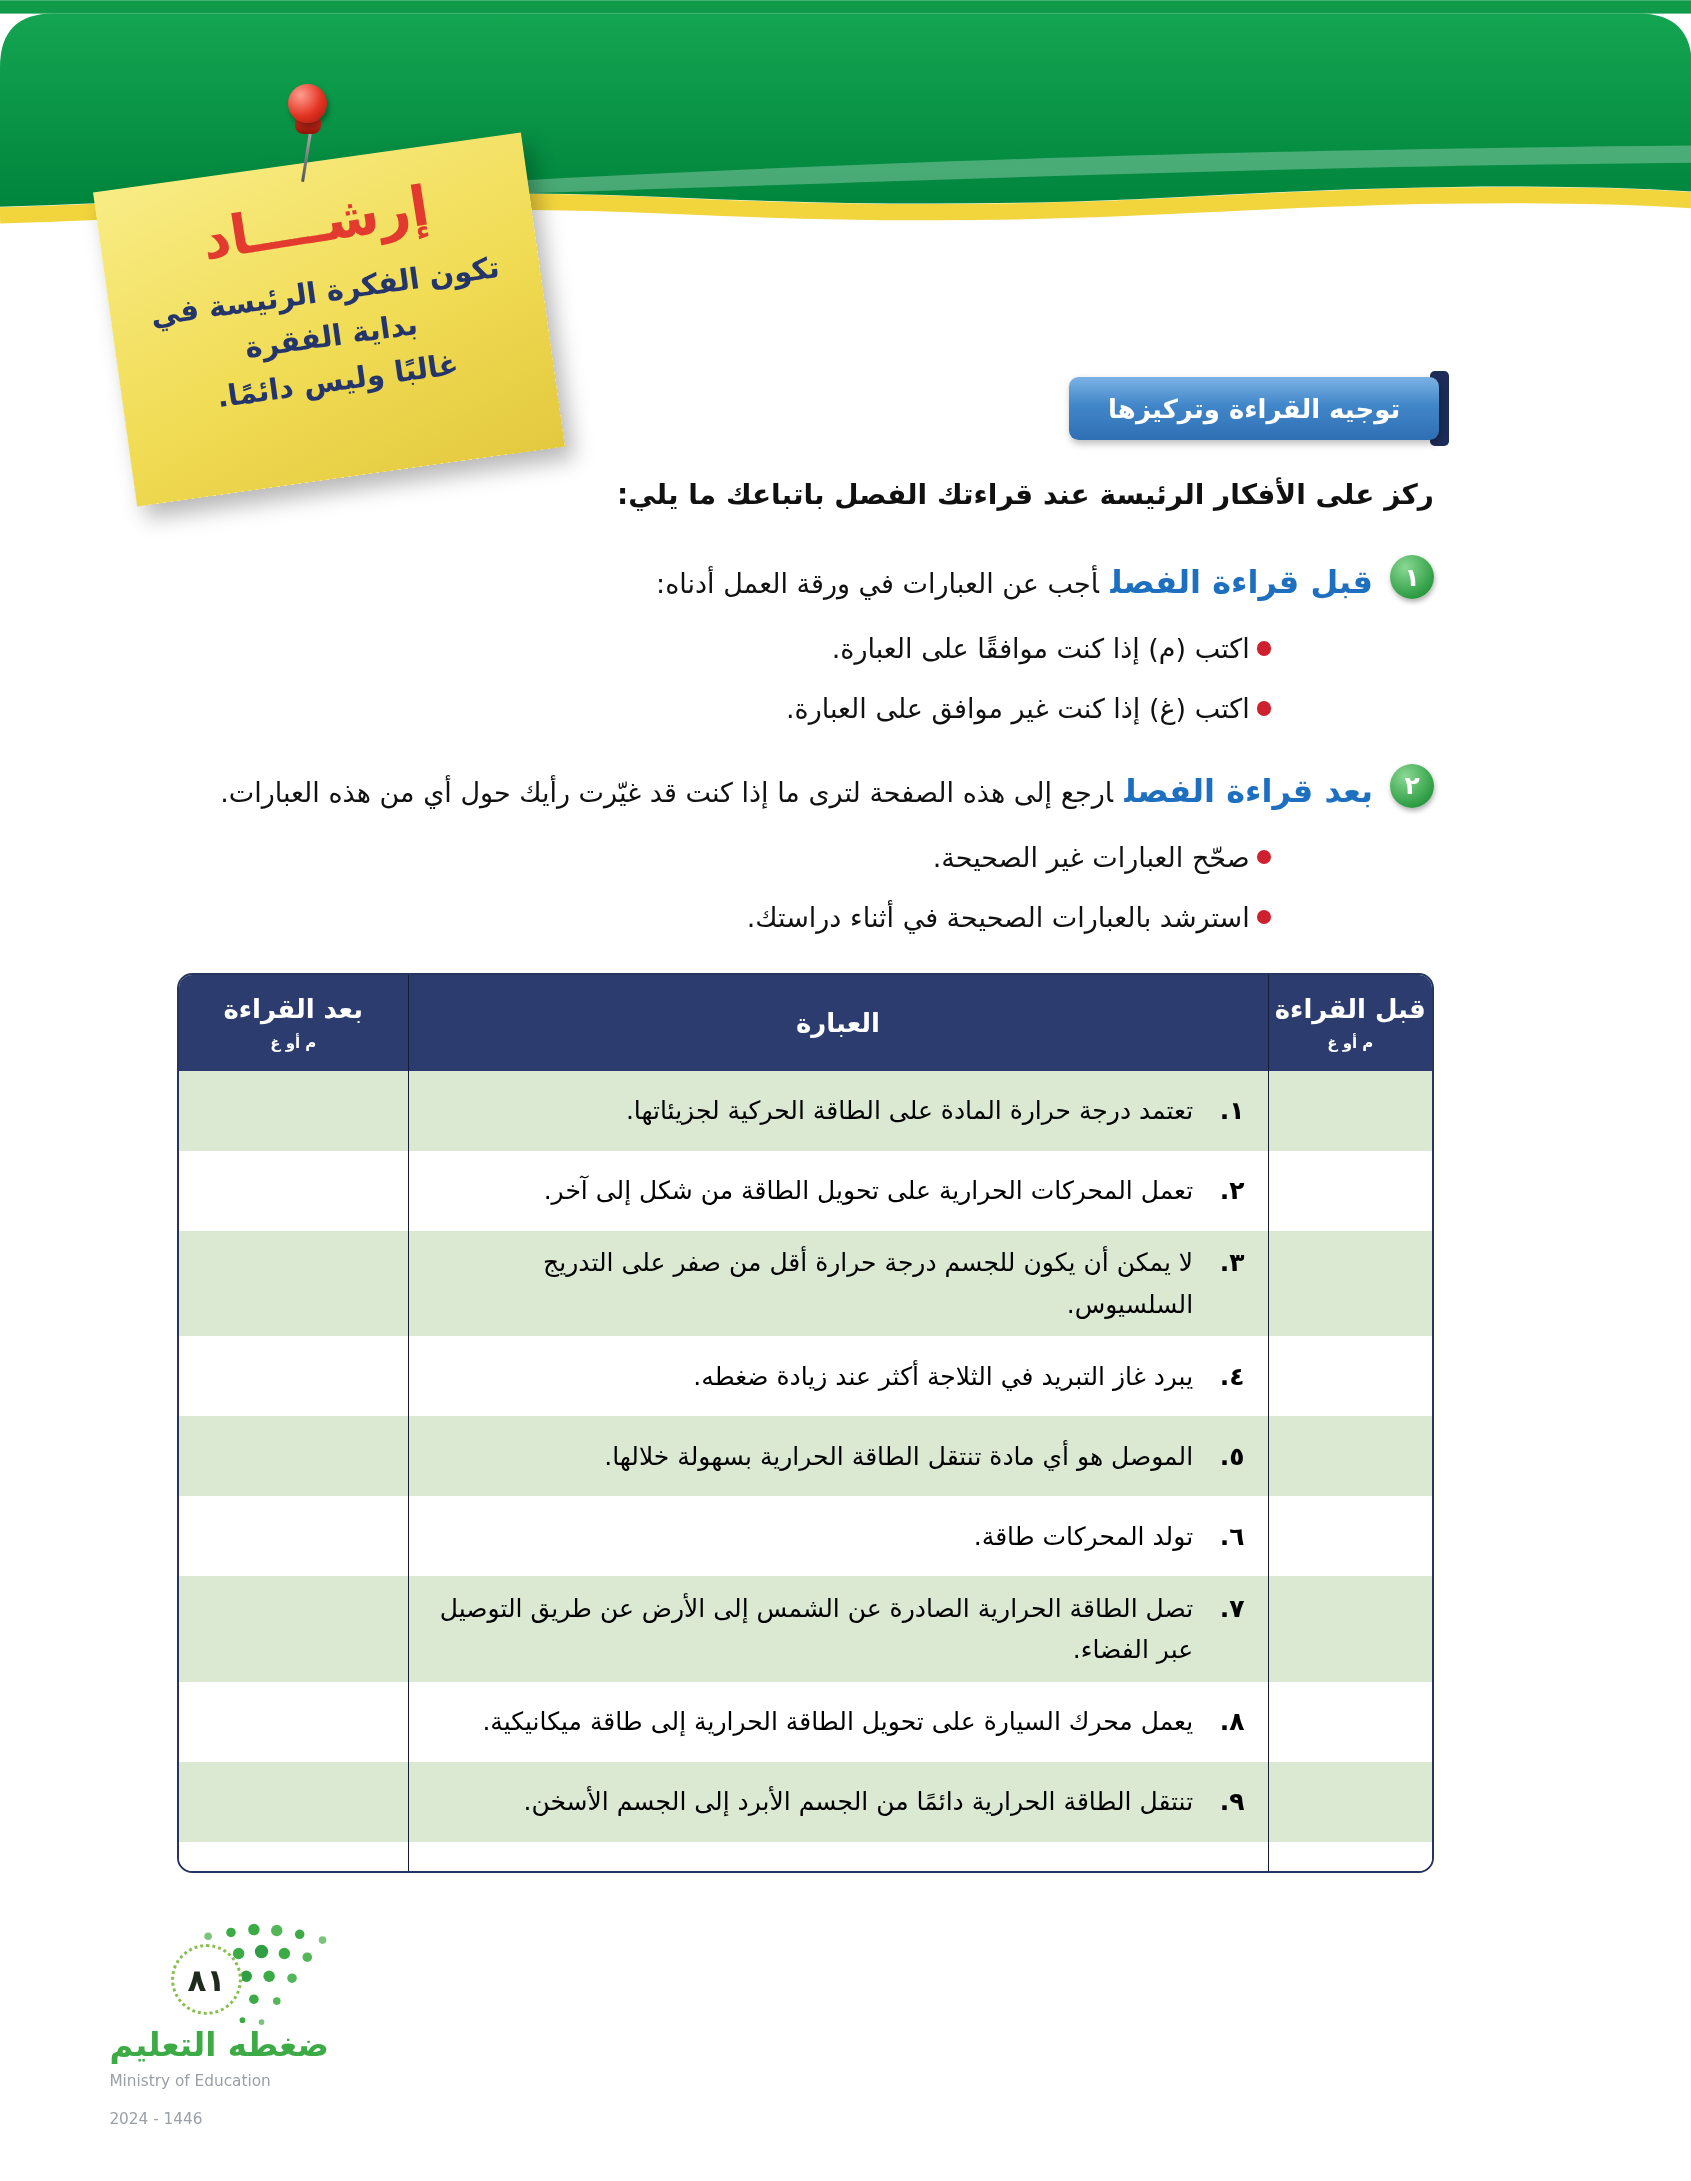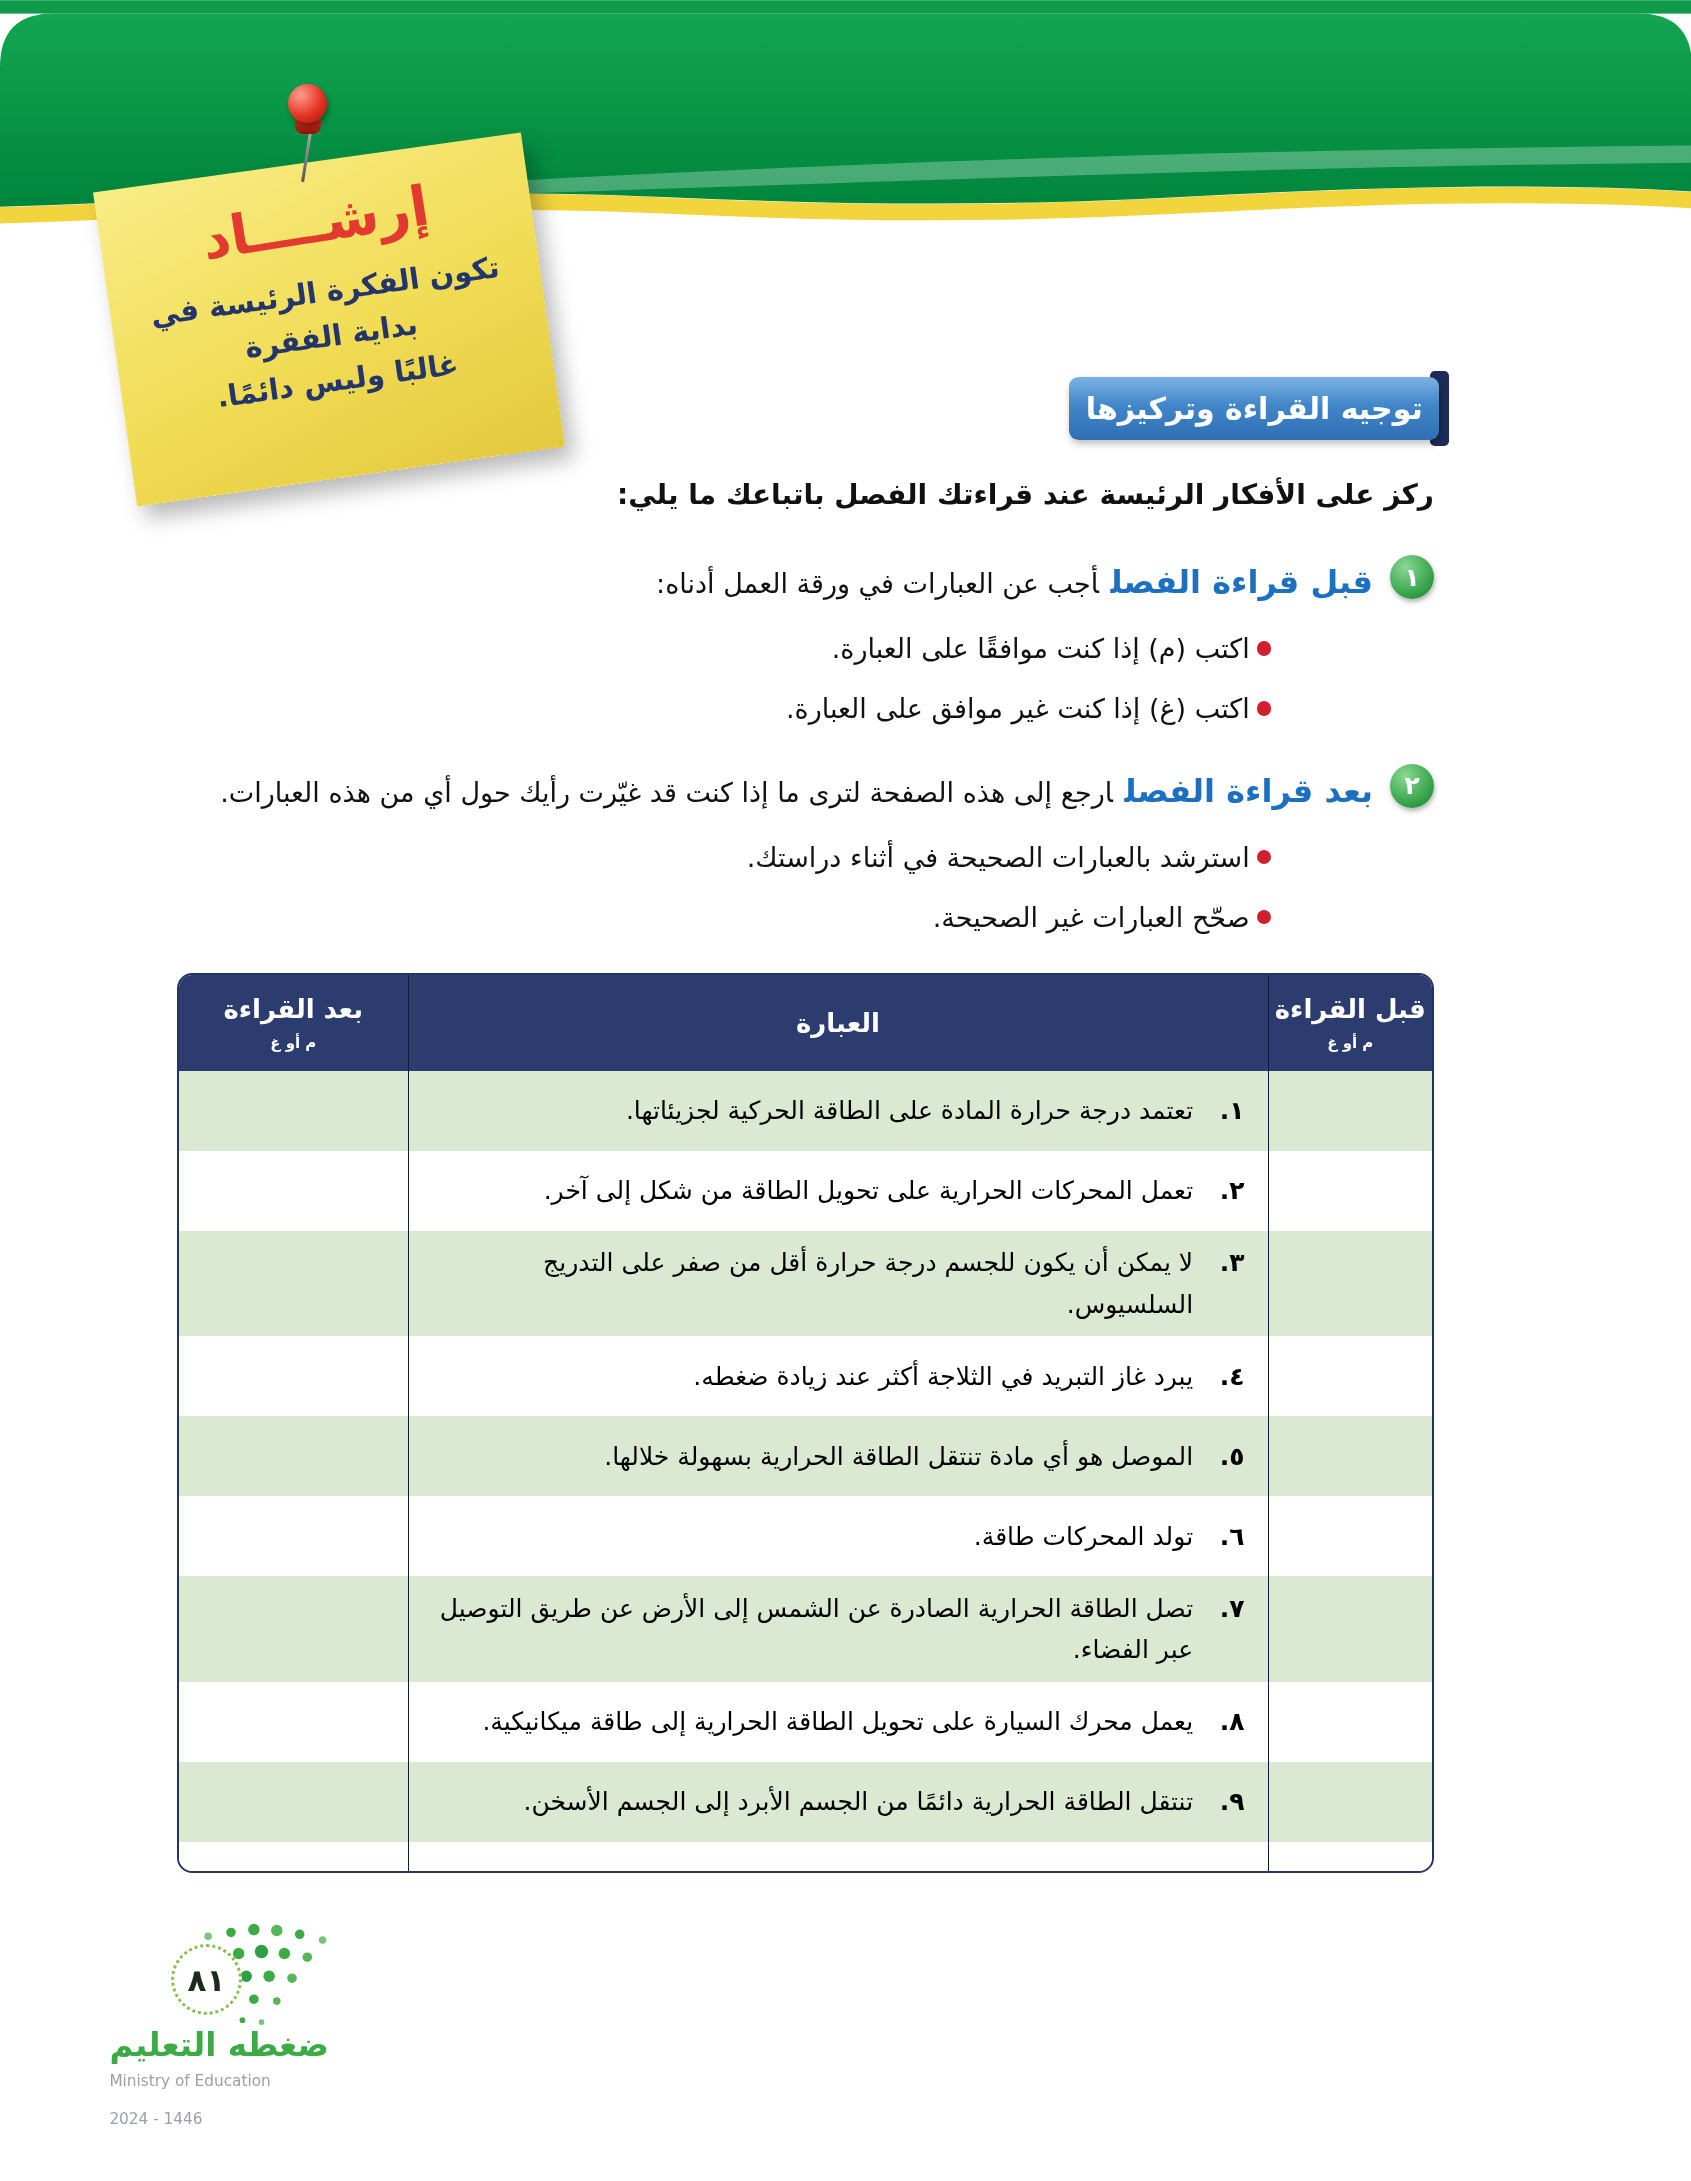--- a/index.html
+++ b/index.html
@@ -55,21 +55,21 @@
     position:absolute; right:0; top:-5.7px; width:19px; height:75px;
     background:#1e2c5a; border-radius:4.8px;
   }
   .focus-badge-face {
     position:absolute; top:0; bottom:0; left:0; right:9.6px;
     background:linear-gradient(180deg,#7cb2e4 0%, #4186c9 45%, #2f6fb4 100%);
     border-radius:9.6px;
     display:flex; align-items:center; justify-content:center;
     box-shadow:1.9px 3.8px 7.6px rgba(0,0,0,.25);
   }
-  .focus-badge-face span { color:#fff; font-size:30px; font-weight:bold; }
+  .focus-badge-face span { color:#fff; font-size:26px; font-weight:bold; }
 
   
   .content {
     position:absolute; top:478px; left:177px; right:258px; z-index:2;
     direction:rtl; text-align:right; color:#111;
   }
   .intro { font-size:28px; font-weight:bold; margin-bottom:44px; }
 
   .step { display:flex; align-items:flex-start; gap:17px; margin-bottom:27px; }
   .step-circle {
@@ -194,25 +194,25 @@
 
   <div class="step">
     <div class="step-circle">
       <span>٢</span>
     </div>
     <p class="step-text"><span class="step-title">بعد قراءة الفصل</span><span>ارجع إلى هذه الصفحة لترى ما إذا كنت قد غيّرت رأيك حول أي من هذه العبارات.</span></p>
   </div>
   <div class="bullets">
     <div class="bullet">
       <span class="dot"></span>
-      <span class="bullet-text">استرشد بالعبارات الصحيحة في أثناء دراستك.</span>
+      <span class="bullet-text">صحّح العبارات غير الصحيحة.</span>
     </div>
     <div class="bullet">
       <span class="dot"></span>
-      <span class="bullet-text">صحّح العبارات غير الصحيحة.</span>
+      <span class="bullet-text">استرشد بالعبارات الصحيحة في أثناء دراستك.</span>
     </div>
   </div>
 
   <div class="table-wrap">
     <table>
       <thead>
         <tr>
           <th class="col-before">
             <div class="h1">قبل القراءة</div>
             <div class="h2">م أو غ</div>

